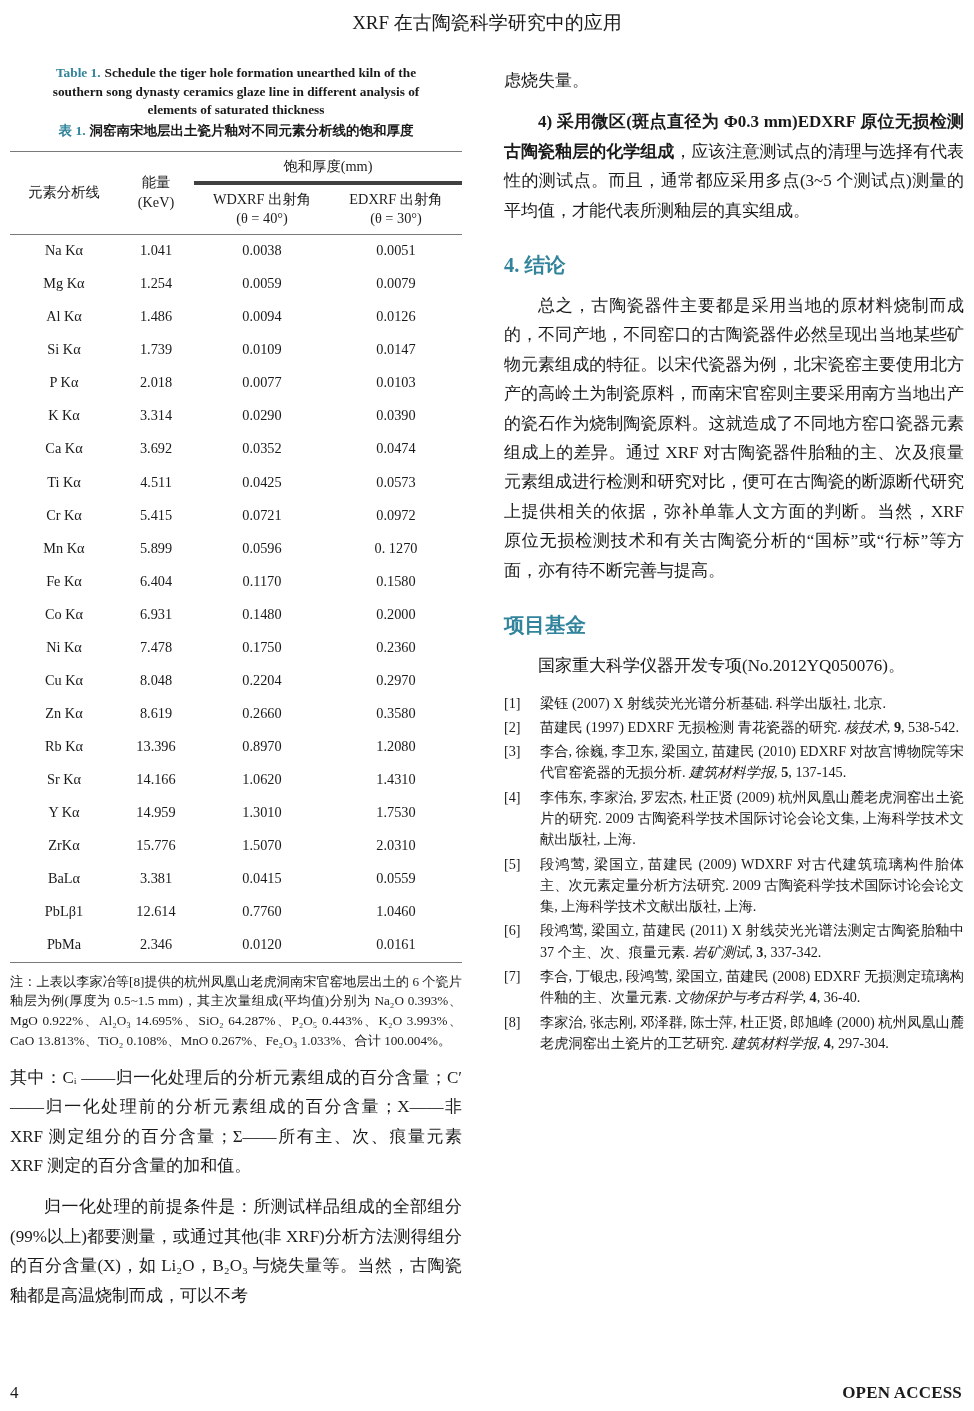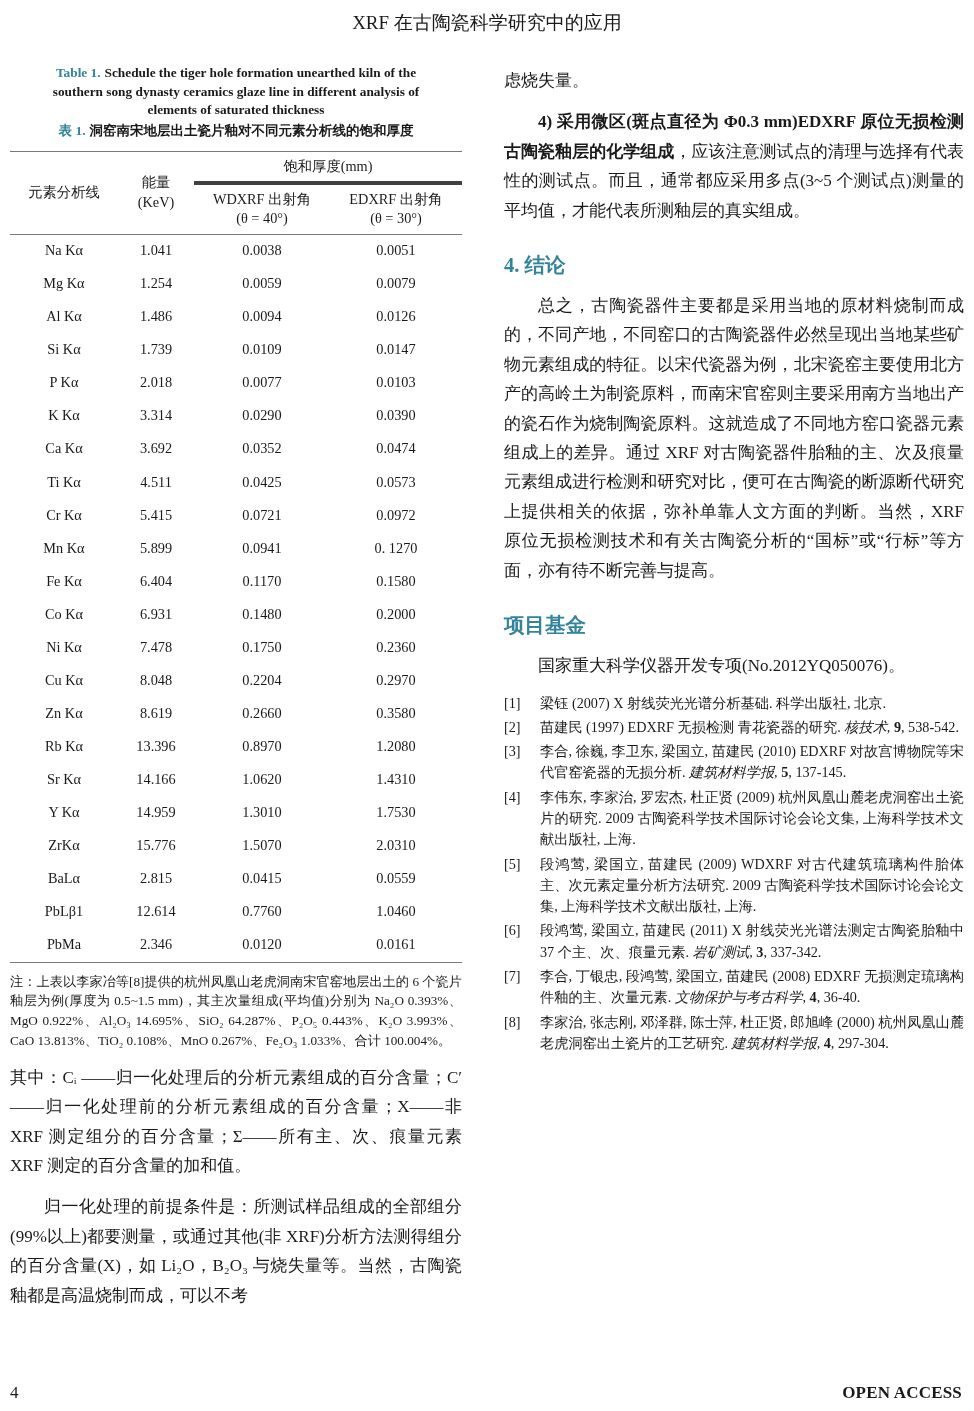--- a/index.html
+++ b/index.html
@@ -135,21 +135,21 @@
             </tr>
             <tr>
               <td>Cr Kα</td>
               <td>5.415</td>
               <td>0.0721</td>
               <td>0.0972</td>
             </tr>
             <tr>
               <td>Mn Kα</td>
               <td>5.899</td>
-              <td>0.0941</td>
+              <td>0.0596</td>
               <td>0. 1270</td>
             </tr>
             <tr>
               <td>Fe Kα</td>
               <td>6.404</td>
               <td>0.1170</td>
               <td>0.1580</td>
             </tr>
             <tr>
               <td>Co Kα</td>
@@ -194,21 +194,21 @@
               <td>1.7530</td>
             </tr>
             <tr>
               <td>ZrKα</td>
               <td>15.776</td>
               <td>1.5070</td>
               <td>2.0310</td>
             </tr>
             <tr>
               <td>BaLα</td>
-              <td>2.815</td>
+              <td>3.381</td>
               <td>0.0415</td>
               <td>0.0559</td>
             </tr>
             <tr>
               <td>PbLβ1</td>
               <td>12.614</td>
               <td>0.7760</td>
               <td>1.0460</td>
             </tr>
             <tr>

